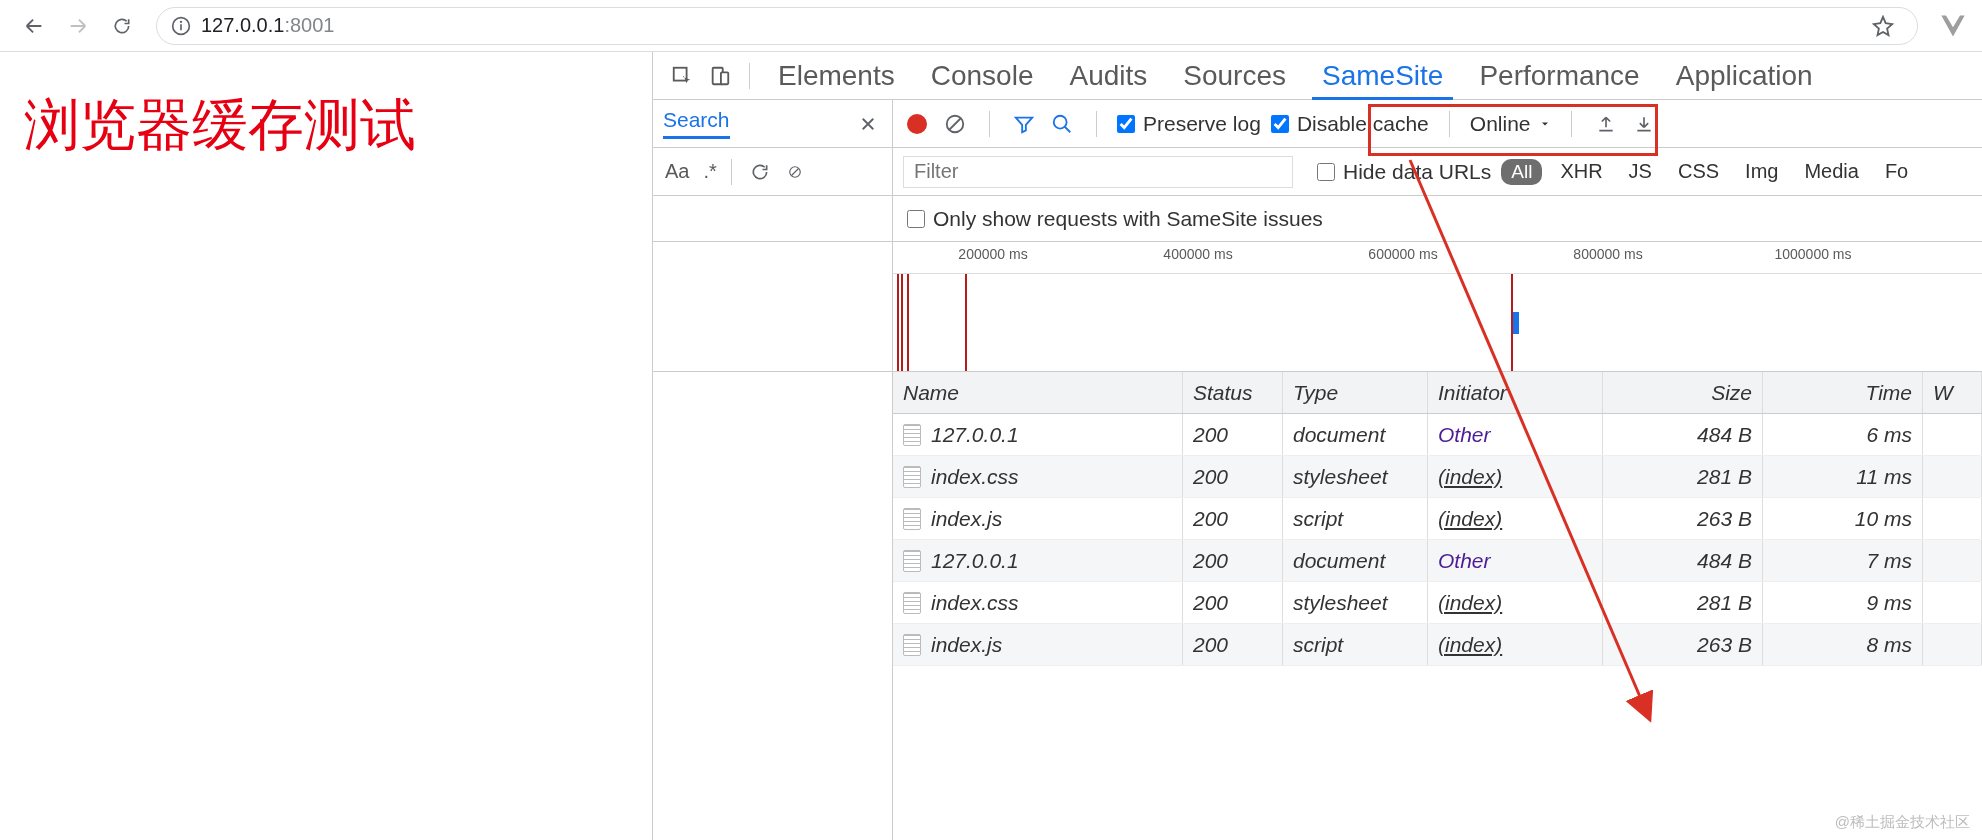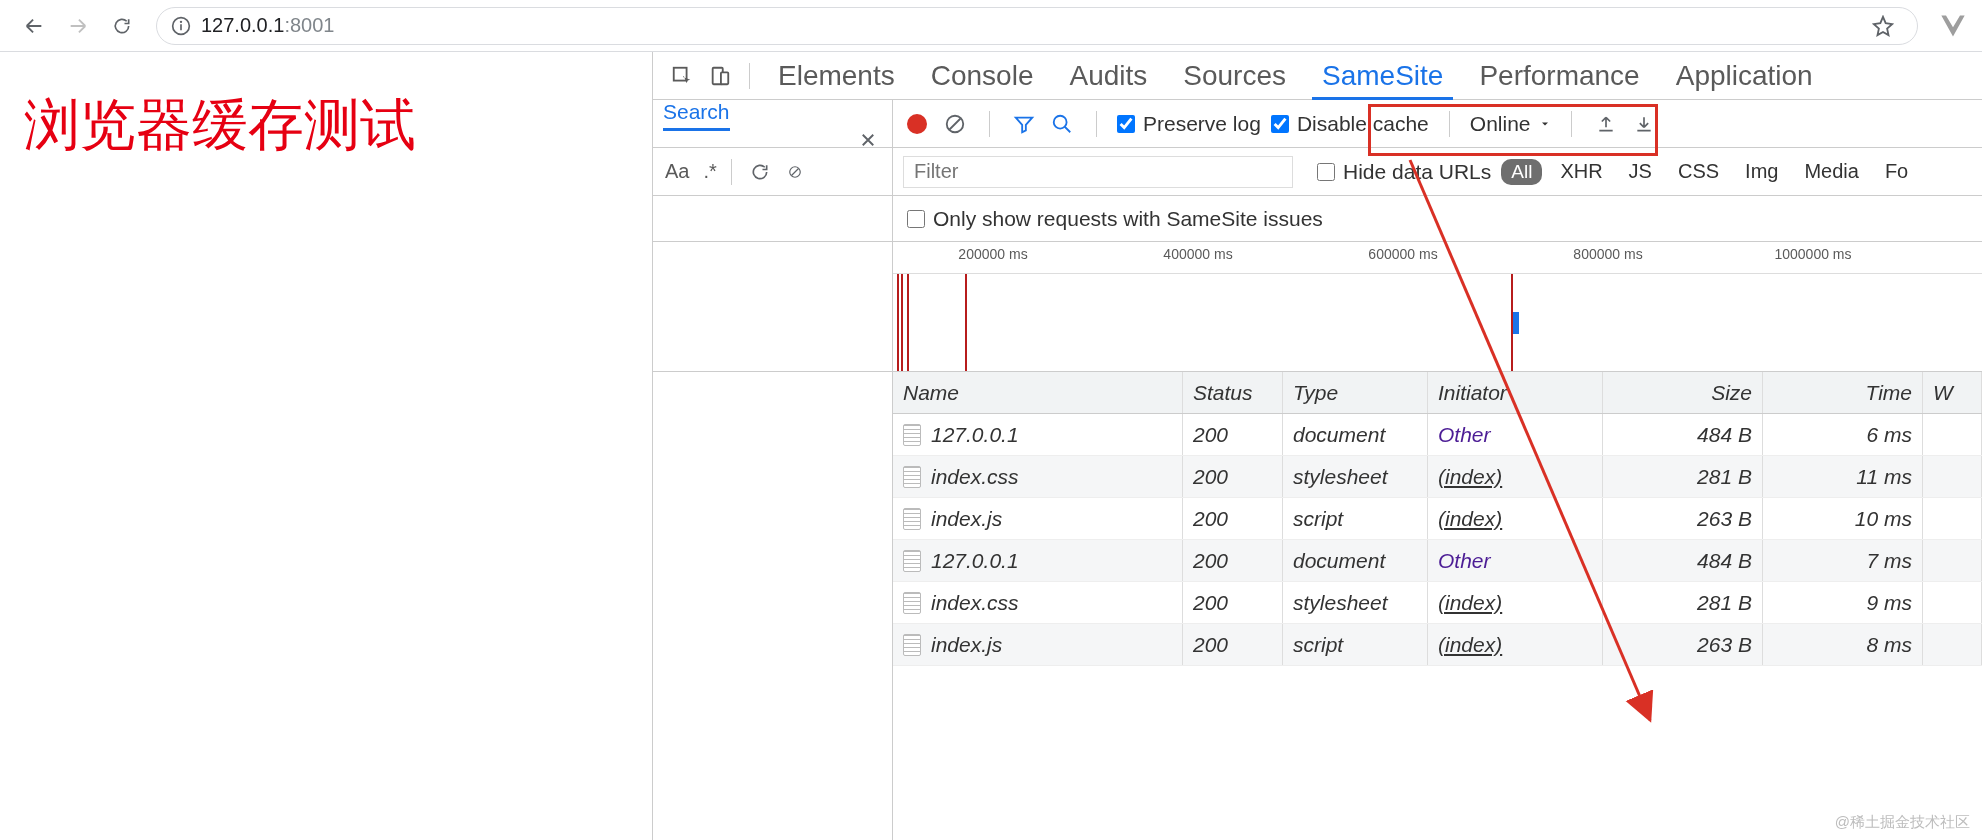--- a/index.html
+++ b/index.html
@@ -26,21 +26,21 @@
   
   .dt-tabs { height: 48px; display: flex; align-items: center; border-bottom: 1px solid #ccc; padding-left: 10px; gap: 0; color: #5a5a5a; }
   .dt-small-btn { width: 38px; height: 38px; display: flex; align-items: center; justify-content: center; color: #5a5a5a; }
   .dt-divider { width: 1px; height: 26px; background: #ccc; margin: 0 10px; }
   .dt-tab { padding: 0 18px; height: 100%; display: flex; align-items: center; font-size: 28px; color: #5a5a5a; position: relative; }
   .dt-tab.active { color: #1a73e8; }
   .dt-tab.active::after { content: ""; position: absolute; bottom: -1px; left: 8px; right: 8px; height: 3px; background: #1a73e8; }
 
   
   .dt-toolbar { height: 48px; display: flex; align-items: center; border-bottom: 1px solid #ccc; }
-  .dt-search-panel { width: 240px; height: 100%; display: flex; align-items: flex-end; padding: 0 10px; border-right: 1px solid #ccc; flex-direction: column; }
+  .dt-search-panel { width: 240px; height: 100%; display: flex; align-items: center; padding: 0 10px; border-right: 1px solid #ccc; }
   .dt-search-label { color: #1a73e8; font-size: 21px; padding-bottom: 4px; border-bottom: 3px solid #1a73e8; margin-right: auto; }
   .dt-toolbar-main { flex: 1; display: flex; align-items: center; gap: 10px; padding: 0 10px; position: relative; }
   .rec-dot { width: 20px; height: 20px; border-radius: 50%; background: #d93025; }
   .icon-btn { width: 28px; height: 28px; display: flex; align-items: center; justify-content: center; color: #5f6368; }
   .chk { display: flex; align-items: center; gap: 8px; font-size: 21px; color: #333; }
   .chk input { width: 18px; height: 18px; }
   .online-sel { display: flex; align-items: center; gap: 8px; font-size: 21px; color: #333; }
   .annot-box { position: absolute; border: 3px solid #d93025; pointer-events: none; }
 
   

